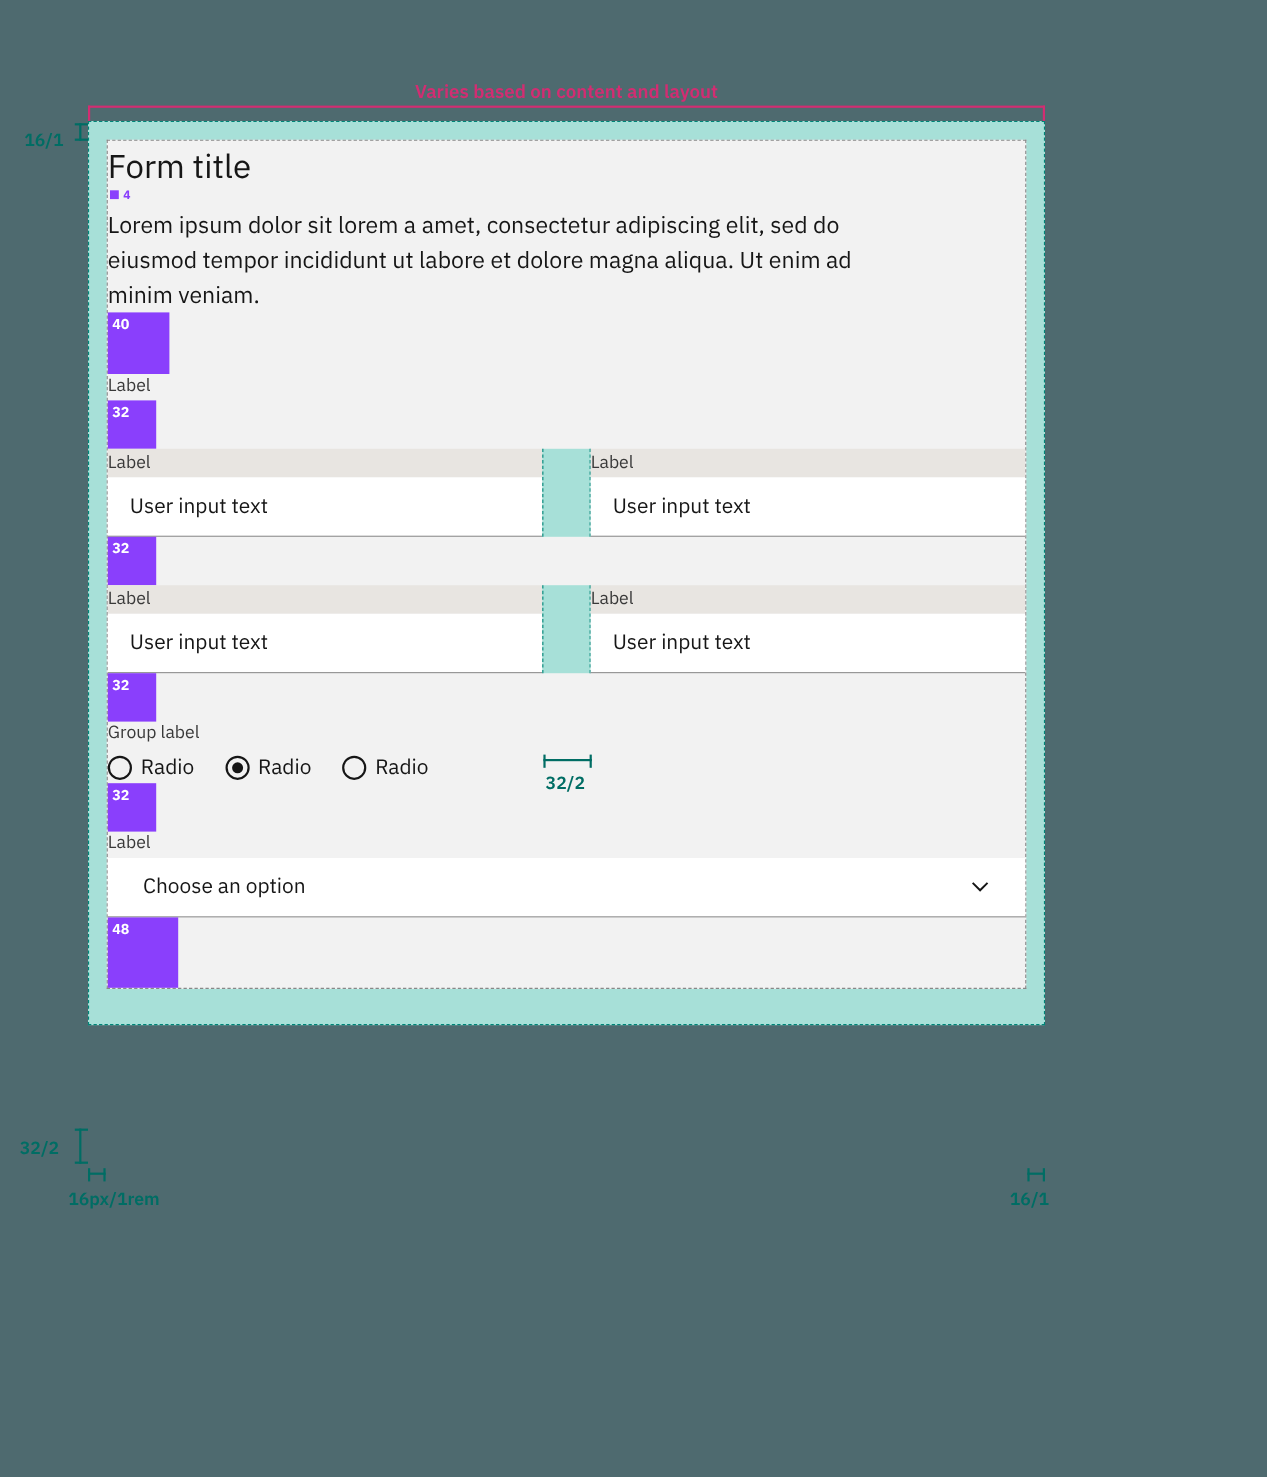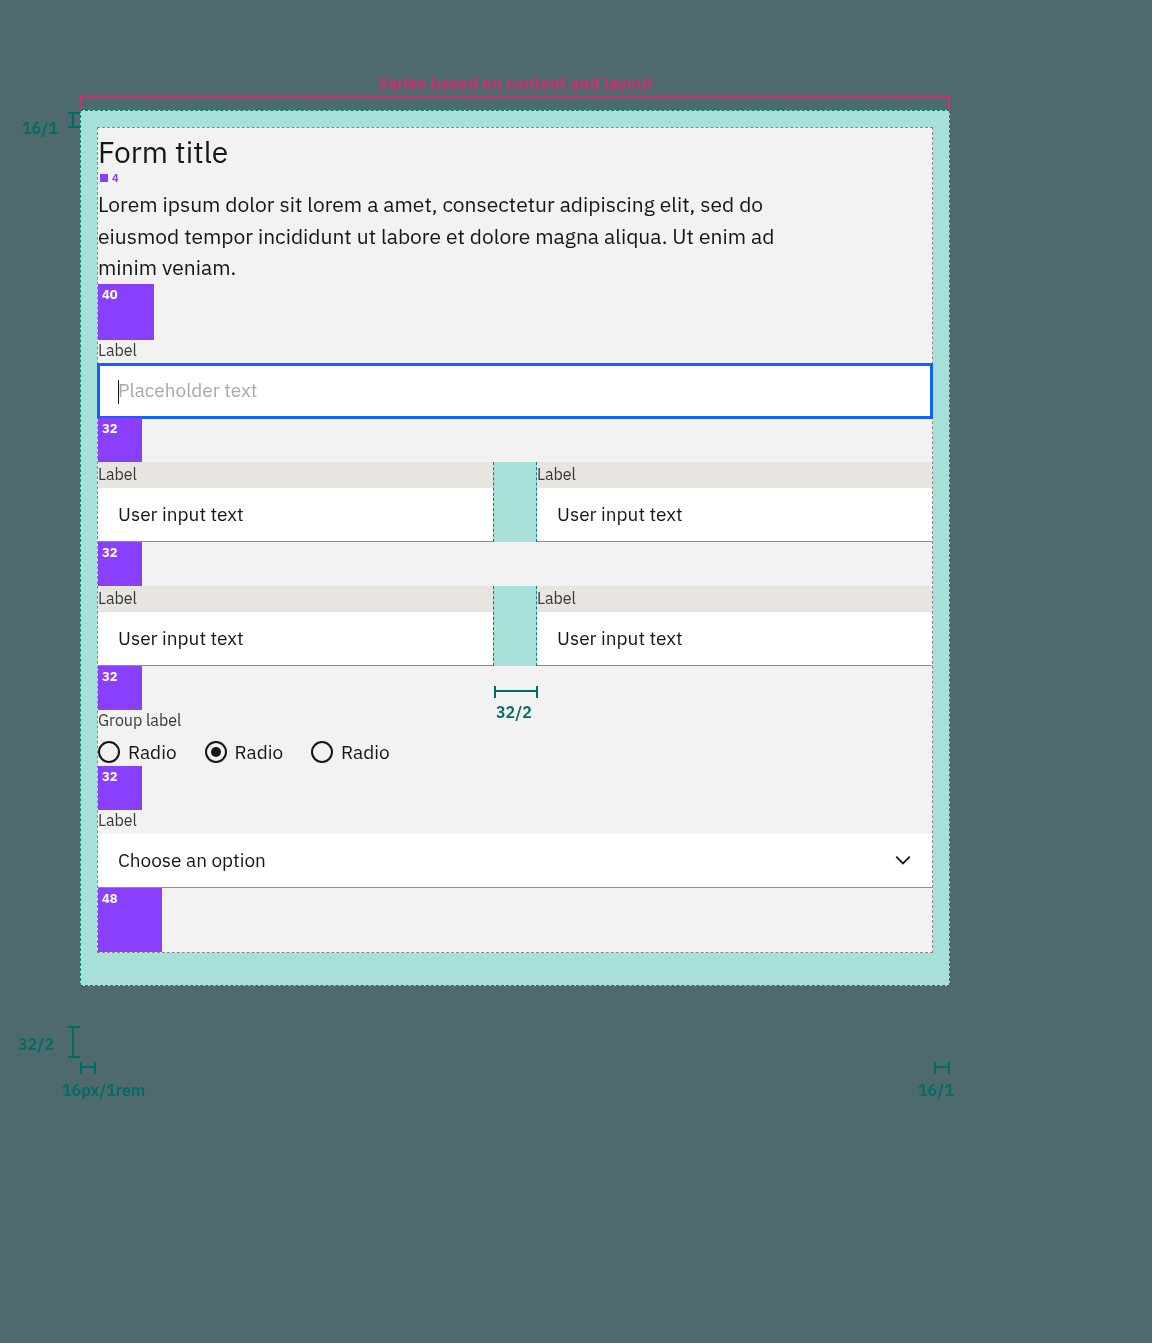--- a/index.html
+++ b/index.html
@@ -159,21 +159,21 @@
   }
 
   
   .select {
     position:relative;
     width:100%;
     height:54px;
     background:#fff;
     border:none;
     border-bottom:1px solid #8d8d8d;
-    padding:0 20px;
+    padding:0 32px;
     font-size:19px;
     display:flex; align-items:center; justify-content:space-between;
     cursor:pointer;
   }
   .chevron {
     width:18px; height:18px;
   }
 
   
   .primary-btn {
@@ -232,24 +232,20 @@
       <h1 class="form-title">Form title</h1>
       <div class="tiny-spacer"><span>4</span></div>
       <p class="form-desc">Lorem ipsum dolor sit lorem a amet, consectetur adipiscing elit, sed do eiusmod tempor incididunt ut labore et dolore magna aliqua. Ut enim ad minim veniam.</p>
 
       <div class="spacer-block s40">
           <span>40</span>
         </div>
 
       
       <p class="field-label">Label</p>
-      <div class="input-wrap">
-        <input class="text-input focused" type="text" placeholder="Placeholder text" style="">
-        <span class="caret"></span>
-      </div>
 
       <div class="spacer-block s32">
           <span>32</span>
         </div>
 
       
       <div class="row-2col">
         <div class="col">
           <div class="input-shade">
             <p class="field-label">Label</p>

